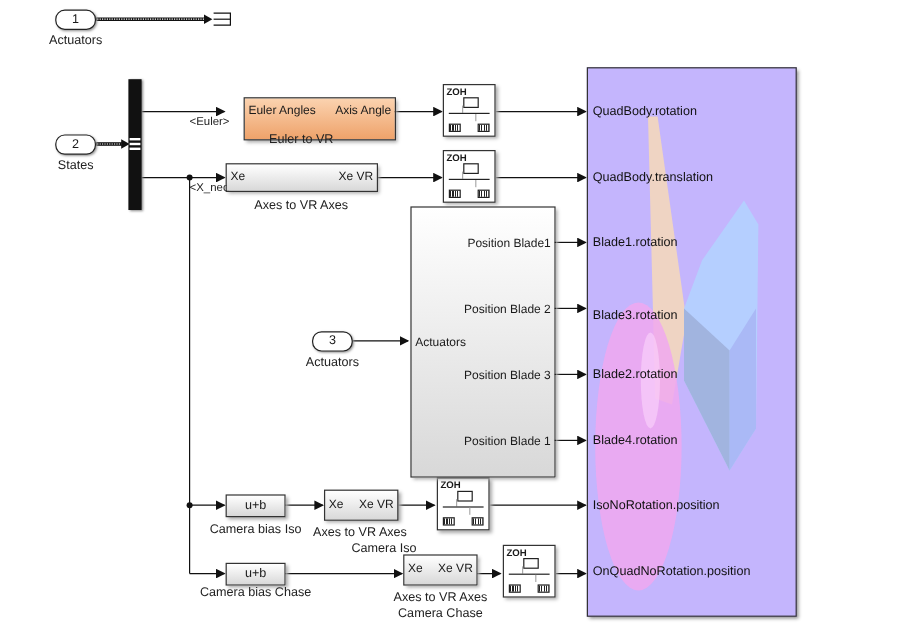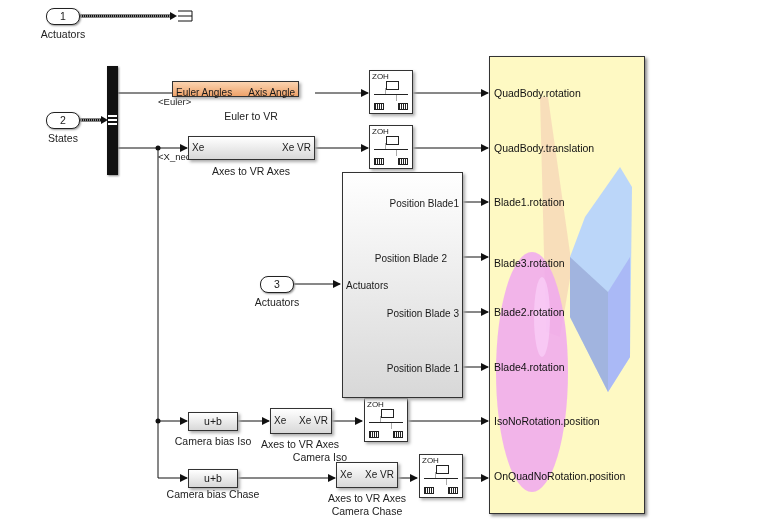--- a/index.html
+++ b/index.html
@@ -6,29 +6,29 @@
   body { width:763px; height:526px; position:relative; overflow:hidden; font-family:"Liberation Sans", sans-serif; color:#1a1a1a; }
   .abs { position:absolute; }
   .lbl { position:absolute; font-size:10.5px; white-space:nowrap; color:#222;margin-left:34px; }
   .lblc { position:absolute; font-size:10.5px; white-space:nowrap; color:#222; text-align:center; transform:translateX(-50%); }
   .port { position:absolute; width:32px; height:15px; border:1px solid #222; border-radius:8px; background:#fff; box-shadow:1px 1px 2px #999; font-size:10.5px; text-align:center; line-height:15px; }
   .blk { position:absolute; border:1px solid #333; box-shadow:2px 2px 3px #aaa; box-sizing:border-box; font-size:10.5px; }
   .gray { background:linear-gradient(#ffffff, #d8d8d8); }
   .orange { background:linear-gradient(#fbd3b0, #eea26a); }
   .inlbl { position:absolute; font-size:10px; white-space:nowrap; }
   .zoh { position:absolute; width:44px; height:44px; border:1px solid #333; background:#fff; box-shadow:2px 2px 3px #aaa; box-sizing:border-box; }
-  .zoh .t { position:absolute; left:2px; top:1px; font-size:8px; }
+  .zoh .t { position:absolute; left:2px; top:1px; font-size:8px;font-weight:bold; }
   .zoh .sq { position:absolute; left:16px; top:10px; width:11px; height:7px; border:1px solid #222; }
   .zoh .hl { position:absolute; left:4px; right:4px; top:23px; height:1px; background:#222; }
   .zoh .a1 { position:absolute; left:15px; top:17px; width:1px; height:6px; background:#aaa; }
   .zoh .a2 { position:absolute; left:26px; top:24px; width:1px; height:6px; background:#aaa; }
   .zoh .m1, .zoh .m2 { position:absolute; top:32px; width:10px; height:7px; border:1px solid #222; background:repeating-linear-gradient(90deg,#222 0 1px,#fff 1px 2px); box-sizing:border-box; }
   .zoh .m1 { left:4px; } .zoh .m2 { left:28px; }
   svg.wires { position:absolute; left:0; top:0; }
-  .vr { position:absolute; left:489px; top:56px; width:156px; height:458px; border:1px solid #333; box-shadow:2px 2px 3px #888; background:#fef9c3; box-sizing:border-box; overflow:hidden; }
+  .vr { position:absolute; left:489px; top:56px; width:175px; height:458px; border:1px solid #333; box-shadow:2px 2px 3px #888; background:#c4b5fd; box-sizing:border-box; overflow:hidden; }
   .vr .in { position:absolute; left:4px; font-size:10.5px; white-space:nowrap; color:#111; }
 </style>
 </head>
 <body>
 
 <svg class="wires" width="763" height="526">
   <defs>
     <marker id="arr" markerWidth="8" markerHeight="8" refX="7" refY="4" orient="auto" markerUnits="userSpaceOnUse">
       <path d="M0,0 L8,4 L0,8 z" fill="#111"></path>
     </marker>
@@ -87,21 +87,21 @@
 <div class="lblc" style="left:63px;top:132px;">States</div>
 
 <div class="abs" style="left:107px;top:66px;width:11px;height:109px;background:#111;box-shadow:1px 1px 2px #888;">
   <div class="abs" style="left:1px;top:49px;width:9px;height:2px;background:#fff;"></div>
   <div class="abs" style="left:1px;top:53px;width:9px;height:2px;background:#fff;"></div>
   <div class="abs" style="left:1px;top:57px;width:9px;height:2px;background:#fff;"></div>
 </div>
 <div class="lbl" style="left:124px;top:96px;font-size:9.5px;">&lt;Euler&gt;</div>
 <div class="lbl" style="left:124px;top:151px;font-size:9.5px;">&lt;X_ned&gt;</div>
 
-<div class="blk orange" style="left:172px;top:81px;width:127px;height:16px;">
+<div class="blk orange" style="left:203px;top:81px;width:127px;height:36px;">
   <span class="inlbl" style="left:3px;top:5px;">Euler Angles</span>
   <span class="inlbl" style="right:3px;top:5px;">Axis Angle</span>
 </div>
 <div class="lblc" style="left:251px;top:110px;">Euler to VR</div>
 
 <div class="blk gray" style="left:188px;top:136px;width:127px;height:24px;">
   <span class="inlbl" style="left:3px;top:5px;">Xe</span>
   <span class="inlbl" style="right:3px;top:5px;">Xe VR</span>
 </div>
 <div class="lblc" style="left:251px;top:165px;">Axes to VR Axes</div>
@@ -139,21 +139,21 @@
     <div class="a1"></div>
     <div class="hl"></div>
     <div class="a2"></div>
     <div class="m1"></div>
     <div class="m2"></div>
 </div>
 
 <div class="blk gray" style="left:342px;top:172px;width:121px;height:226px;">
   <span class="inlbl" style="left:3px;top:107px;">Actuators</span>
   <span class="inlbl" style="right:3px;top:25px;">Position Blade1</span>
-  <span class="inlbl" style="right:15px;top:80px;">Position Blade 2</span>
+  <span class="inlbl" style="right:3px;top:80px;">Position Blade 2</span>
   <span class="inlbl" style="right:3px;top:135px;">Position Blade 3</span>
   <span class="inlbl" style="right:3px;top:190px;">Position Blade 1</span>
 </div>
 
 <div class="port" style="left:260px;top:276px;">3</div>
 <div class="lblc" style="left:277px;top:296px;">Actuators</div>
 
 <div class="blk gray" style="left:188px;top:412px;width:50px;height:19px;text-align:center;line-height:17px;">
   <span>u+b</span>
 </div>

